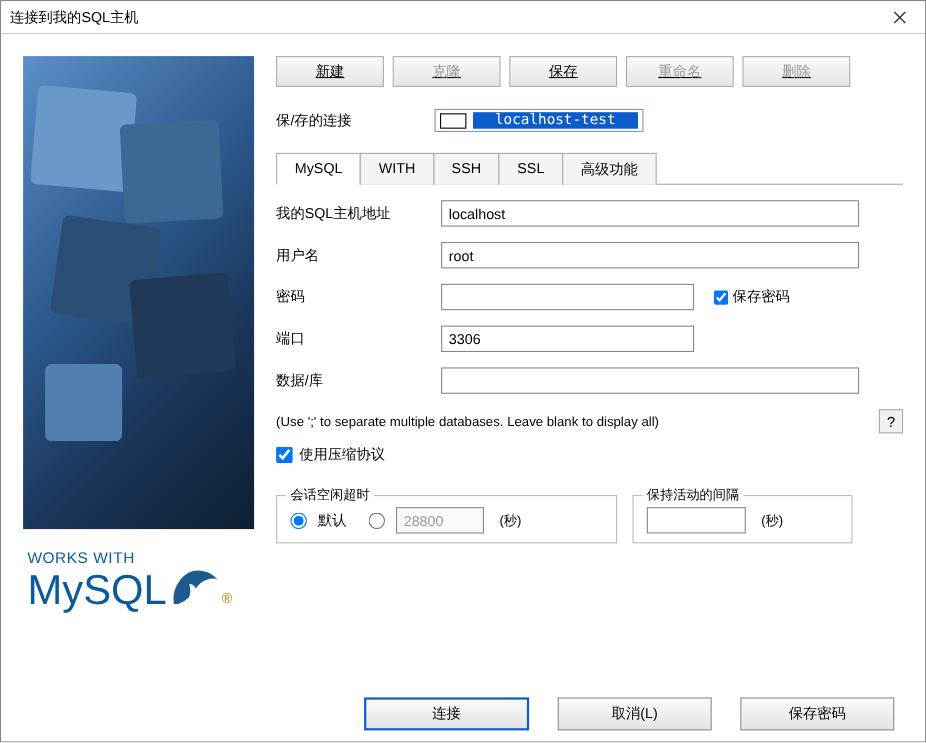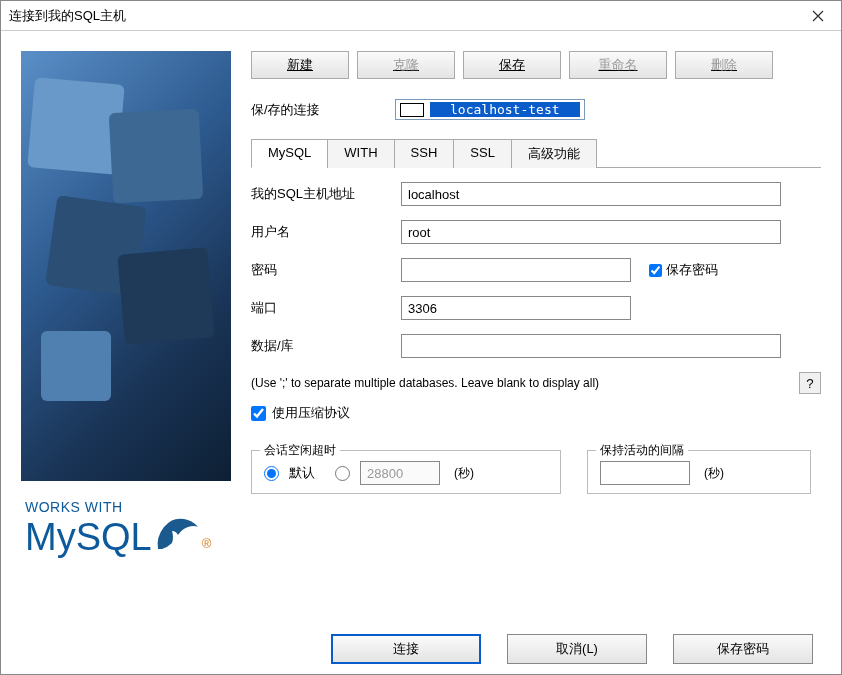--- a/index.html
+++ b/index.html
@@ -39,21 +39,21 @@
 .form-row { display: flex; align-items: center; margin-bottom: 14px; }
 .form-label { width: 150px; }
 .form-input { border: 1px solid #888; padding: 3px 6px; font-size: 13px; height: 24px; }
 .w-long { width: 380px; }
 .w-med { width: 230px; }
 .hint { font-size: 12px; margin: 6px 0 10px 0; display: flex; align-items: center; gap: 8px; justify-content: space-between; }
 .qbtn { width: 22px; height: 22px; border: 1px solid #aaa; background: #f0f0f0; cursor: pointer; margin-left: auto; }
 .chk-row { display: flex; align-items: center; gap: 6px; margin-bottom: 10px; }
 .chk-row input[type=checkbox] { width: 15px; height: 15px; }
 .save-pwd { margin-left: 18px; display: flex; align-items: center; gap: 4px; }
-.fieldset-row { display: flex; gap: 26px; margin-top: 28px; }
+.fieldset-row { display: flex; gap: 14px; margin-top: 28px; }
 .fieldset { border: 1px solid #bbb; padding: 10px 12px 8px 12px; position: relative; }
 .fieldset-legend { position: absolute; top: -9px; left: 8px; background: #fff; padding: 0 4px; font-size: 12px; }
 .radio-row { display: flex; align-items: center; gap: 10px; }
 .radio-row input[type=radio] { width: 15px; height: 15px; }
 .unit { font-size: 12px; margin-left: 4px; }
 .footer { position: absolute; left: 0; right: 0; bottom: 0; height: 50px; border-top: 0; display: flex; align-items: center; justify-content: flex-end; gap: 26px; padding-right: 28px; }
 .footer .btn { width: 140px; height: 30px; border: 1px solid #888; background: linear-gradient(#fafafa,#e4e4e4); font-size: 13px; cursor: pointer; }
 .footer .btn.primary { border: 2px solid #0a5ccb; width: 150px; }
 
 
@@ -164,21 +164,21 @@
         <div class="fieldset" style="width:310px">
           <div class="fieldset-legend">会话空闲超时</div>
           <div class="radio-row">
             <input type="radio" name="idle" checked="" style="">
             <span>默认</span>
             <input type="radio" name="idle" style="margin-left: 10px;">
             <input class="form-input" style="width: 80px; color: rgb(153, 153, 153);" disabled="" value="28800">
             <span class="unit">(秒)</span>
           </div>
         </div>
-        <div class="fieldset" style="width:224px">
+        <div class="fieldset" style="width:200px">
           <div class="fieldset-legend">保持活动的间隔</div>
           <div class="radio-row">
             <input class="form-input" style="width: 90px;" value="">
             <span class="unit">(秒)</span>
           </div>
         </div>
       </div>
 
     </div>
   </div>

